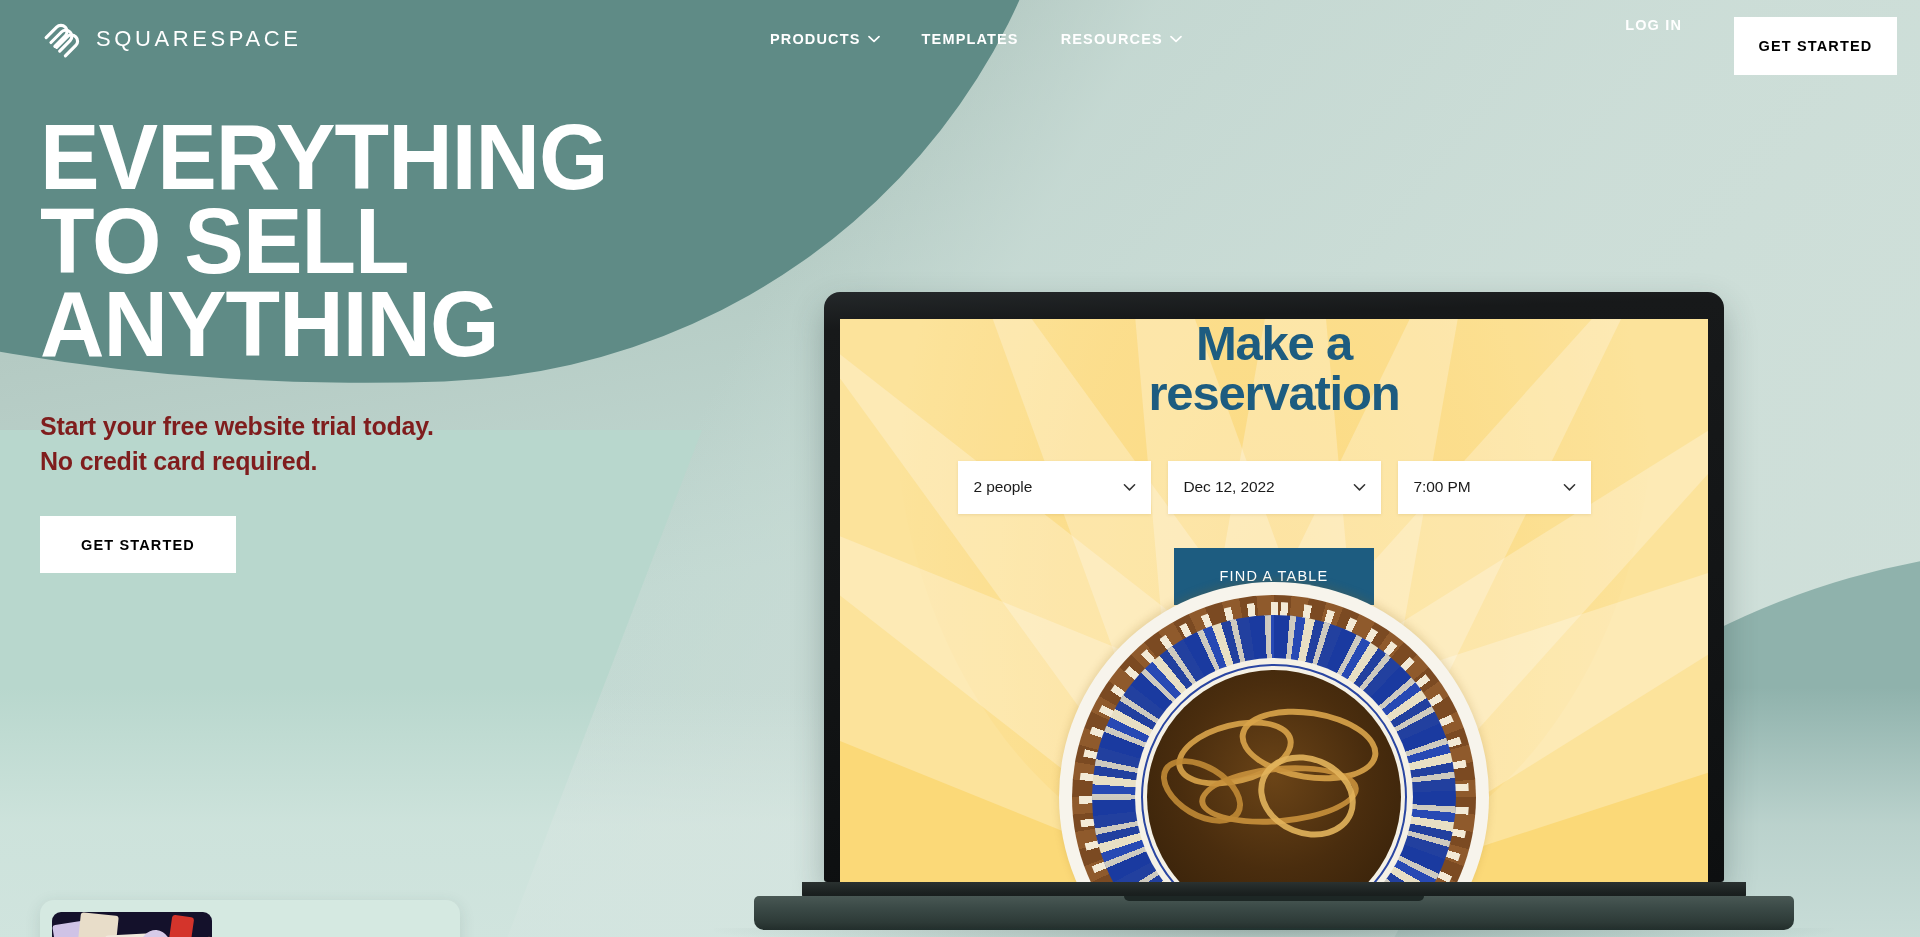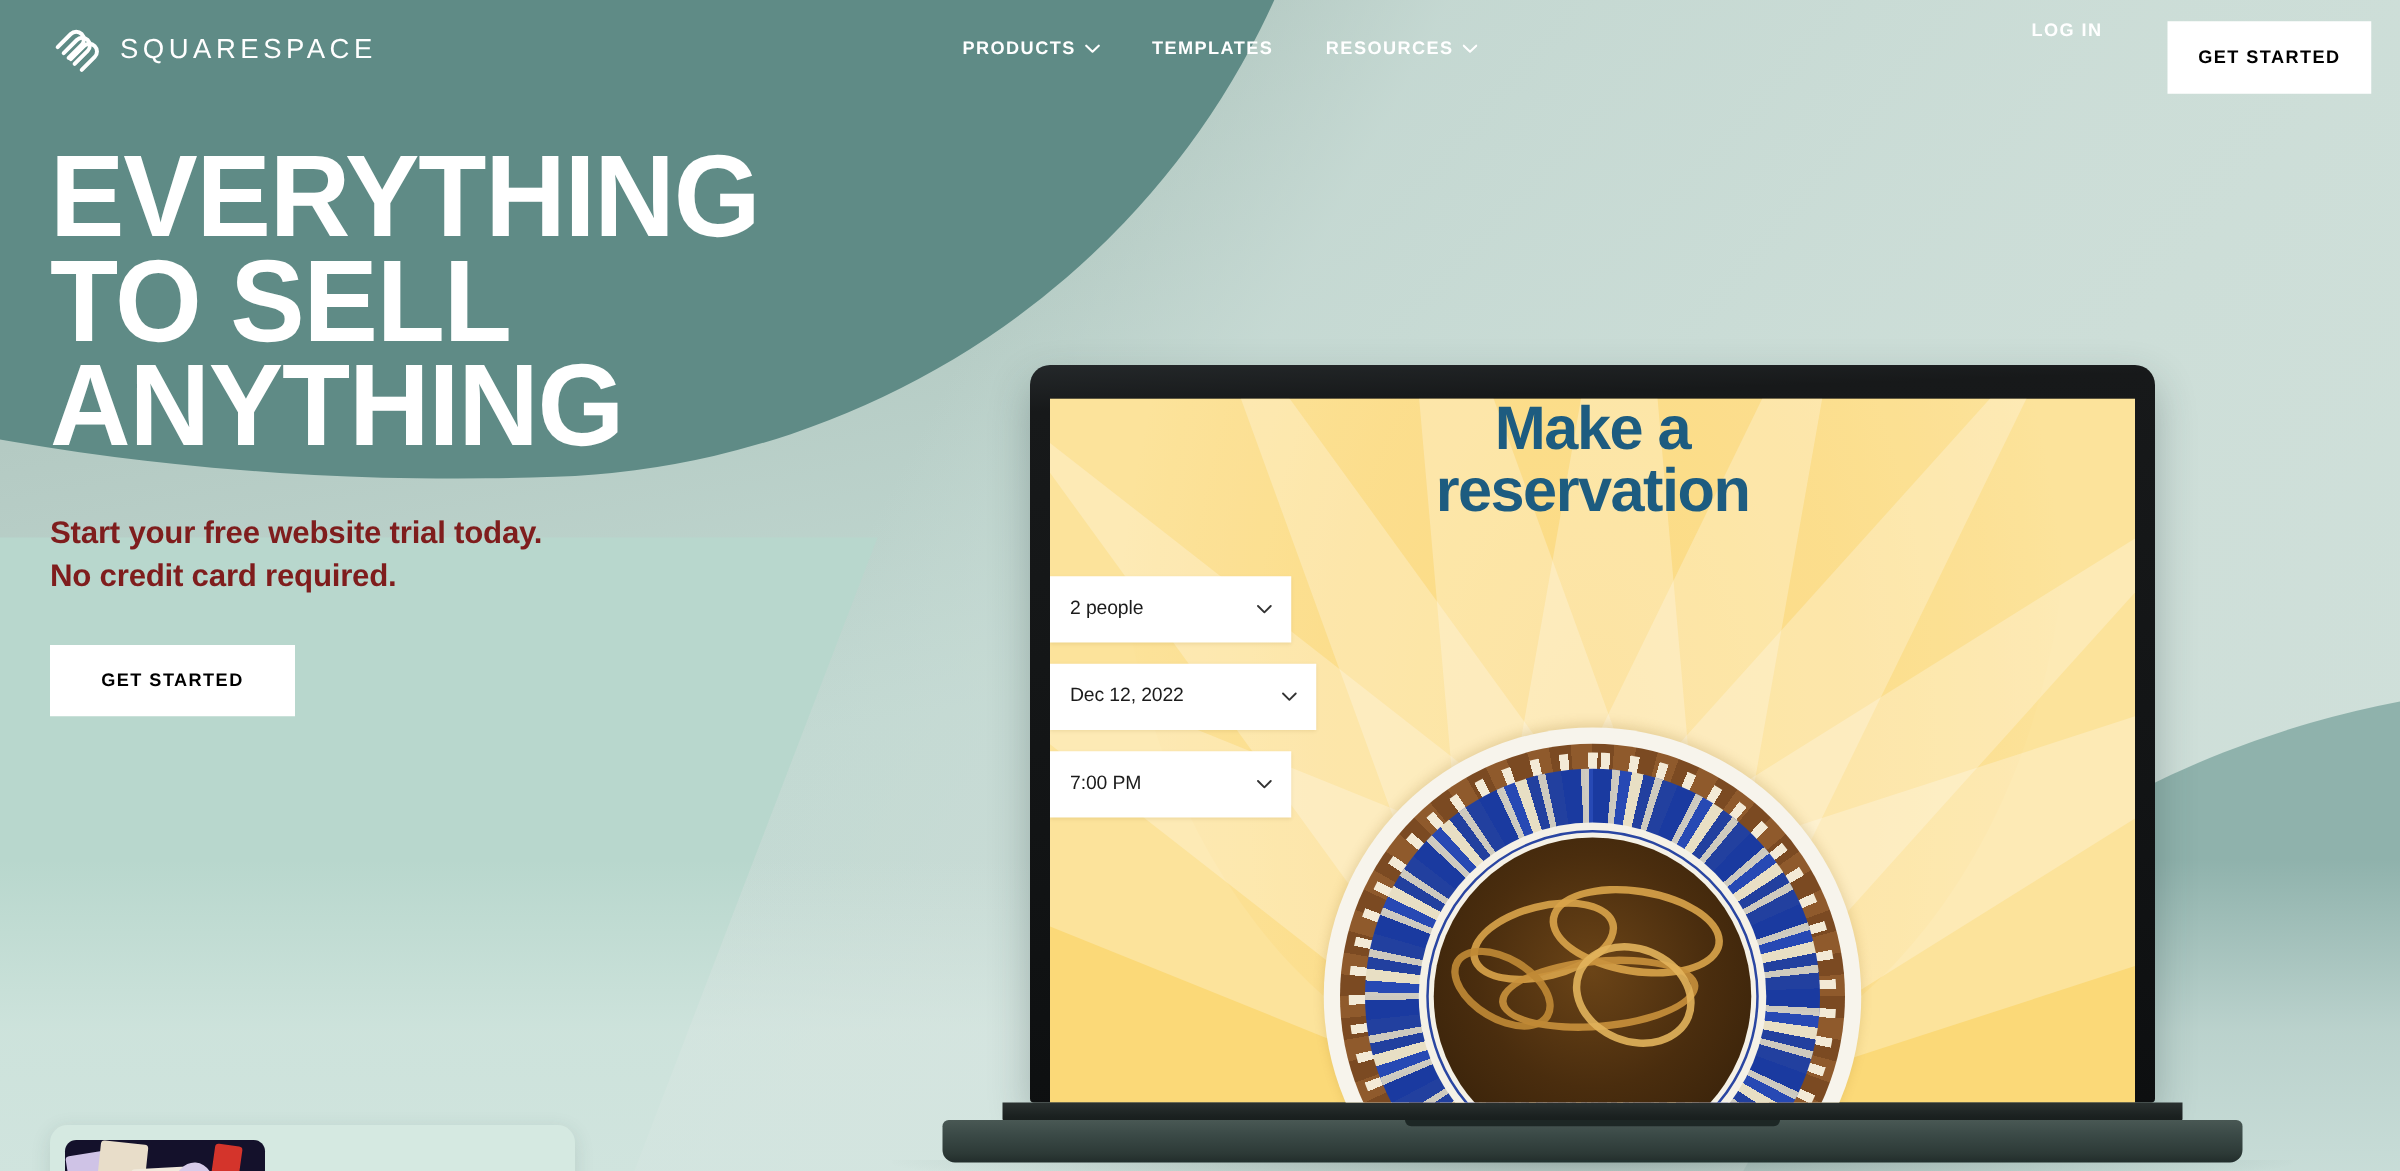--- a/index.html
+++ b/index.html
@@ -138,21 +138,21 @@
     background:radial-gradient(ellipse at 50% 72%, rgba(250,196,60,.55) 0%, rgba(250,200,70,.35) 42%, rgba(250,205,85,0) 72%);
   }
   .screen-inner { position:relative; z-index:3; text-align:center; }
   .res-title {
     color:#1d5c80; font-size:49px; line-height:1.02; font-weight:700;
     letter-spacing:-1.2px;
   }
   .res-title .line { display:block; }
 
   .res-form {
-    display:flex; justify-content:center; gap:17px; margin-top:42px;flex-direction:column;
+    display:flex; justify-content:center; gap:17px; margin-top:42px;
   }
   .select {
     position:relative; background:#fff; height:53px;
     display:flex; align-items:center; padding:0 15px 0 16px;
     box-shadow:0 1px 3px rgba(120,90,10,.13);
     cursor:pointer;
   }
   .select.people { width:193px; }
   .select.date   { width:213px; }
   .select.time   { width:193px; }

